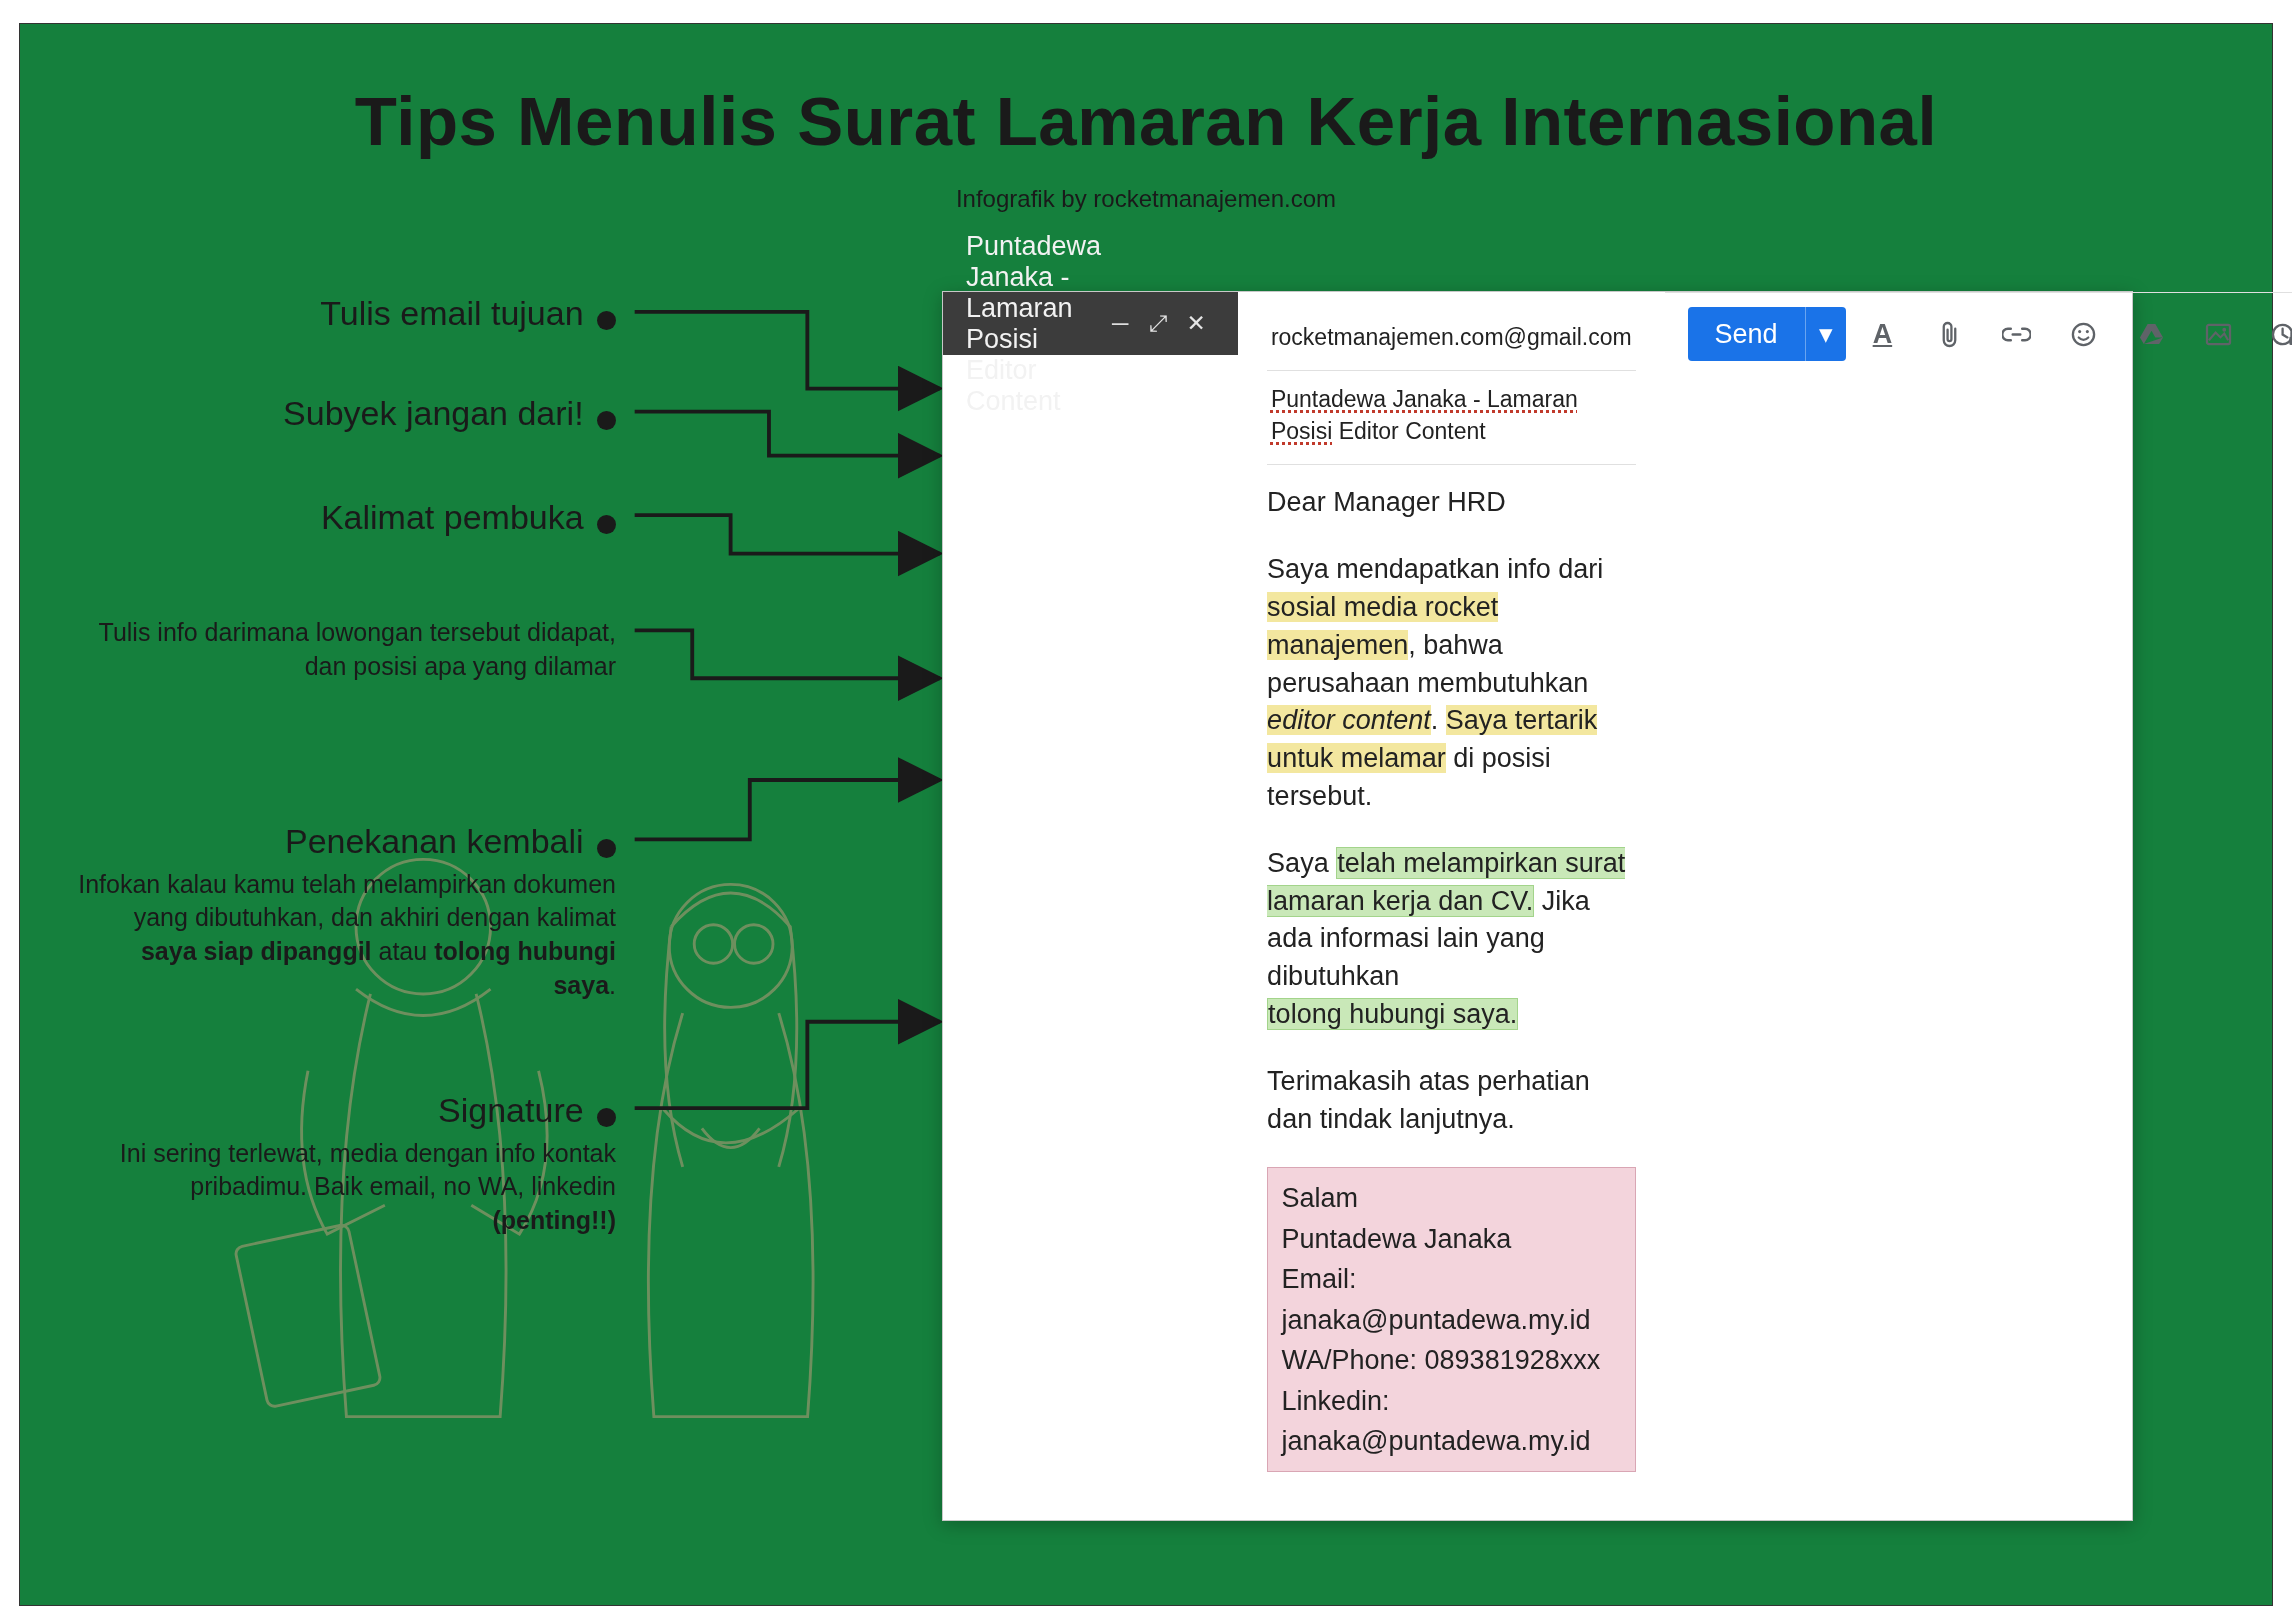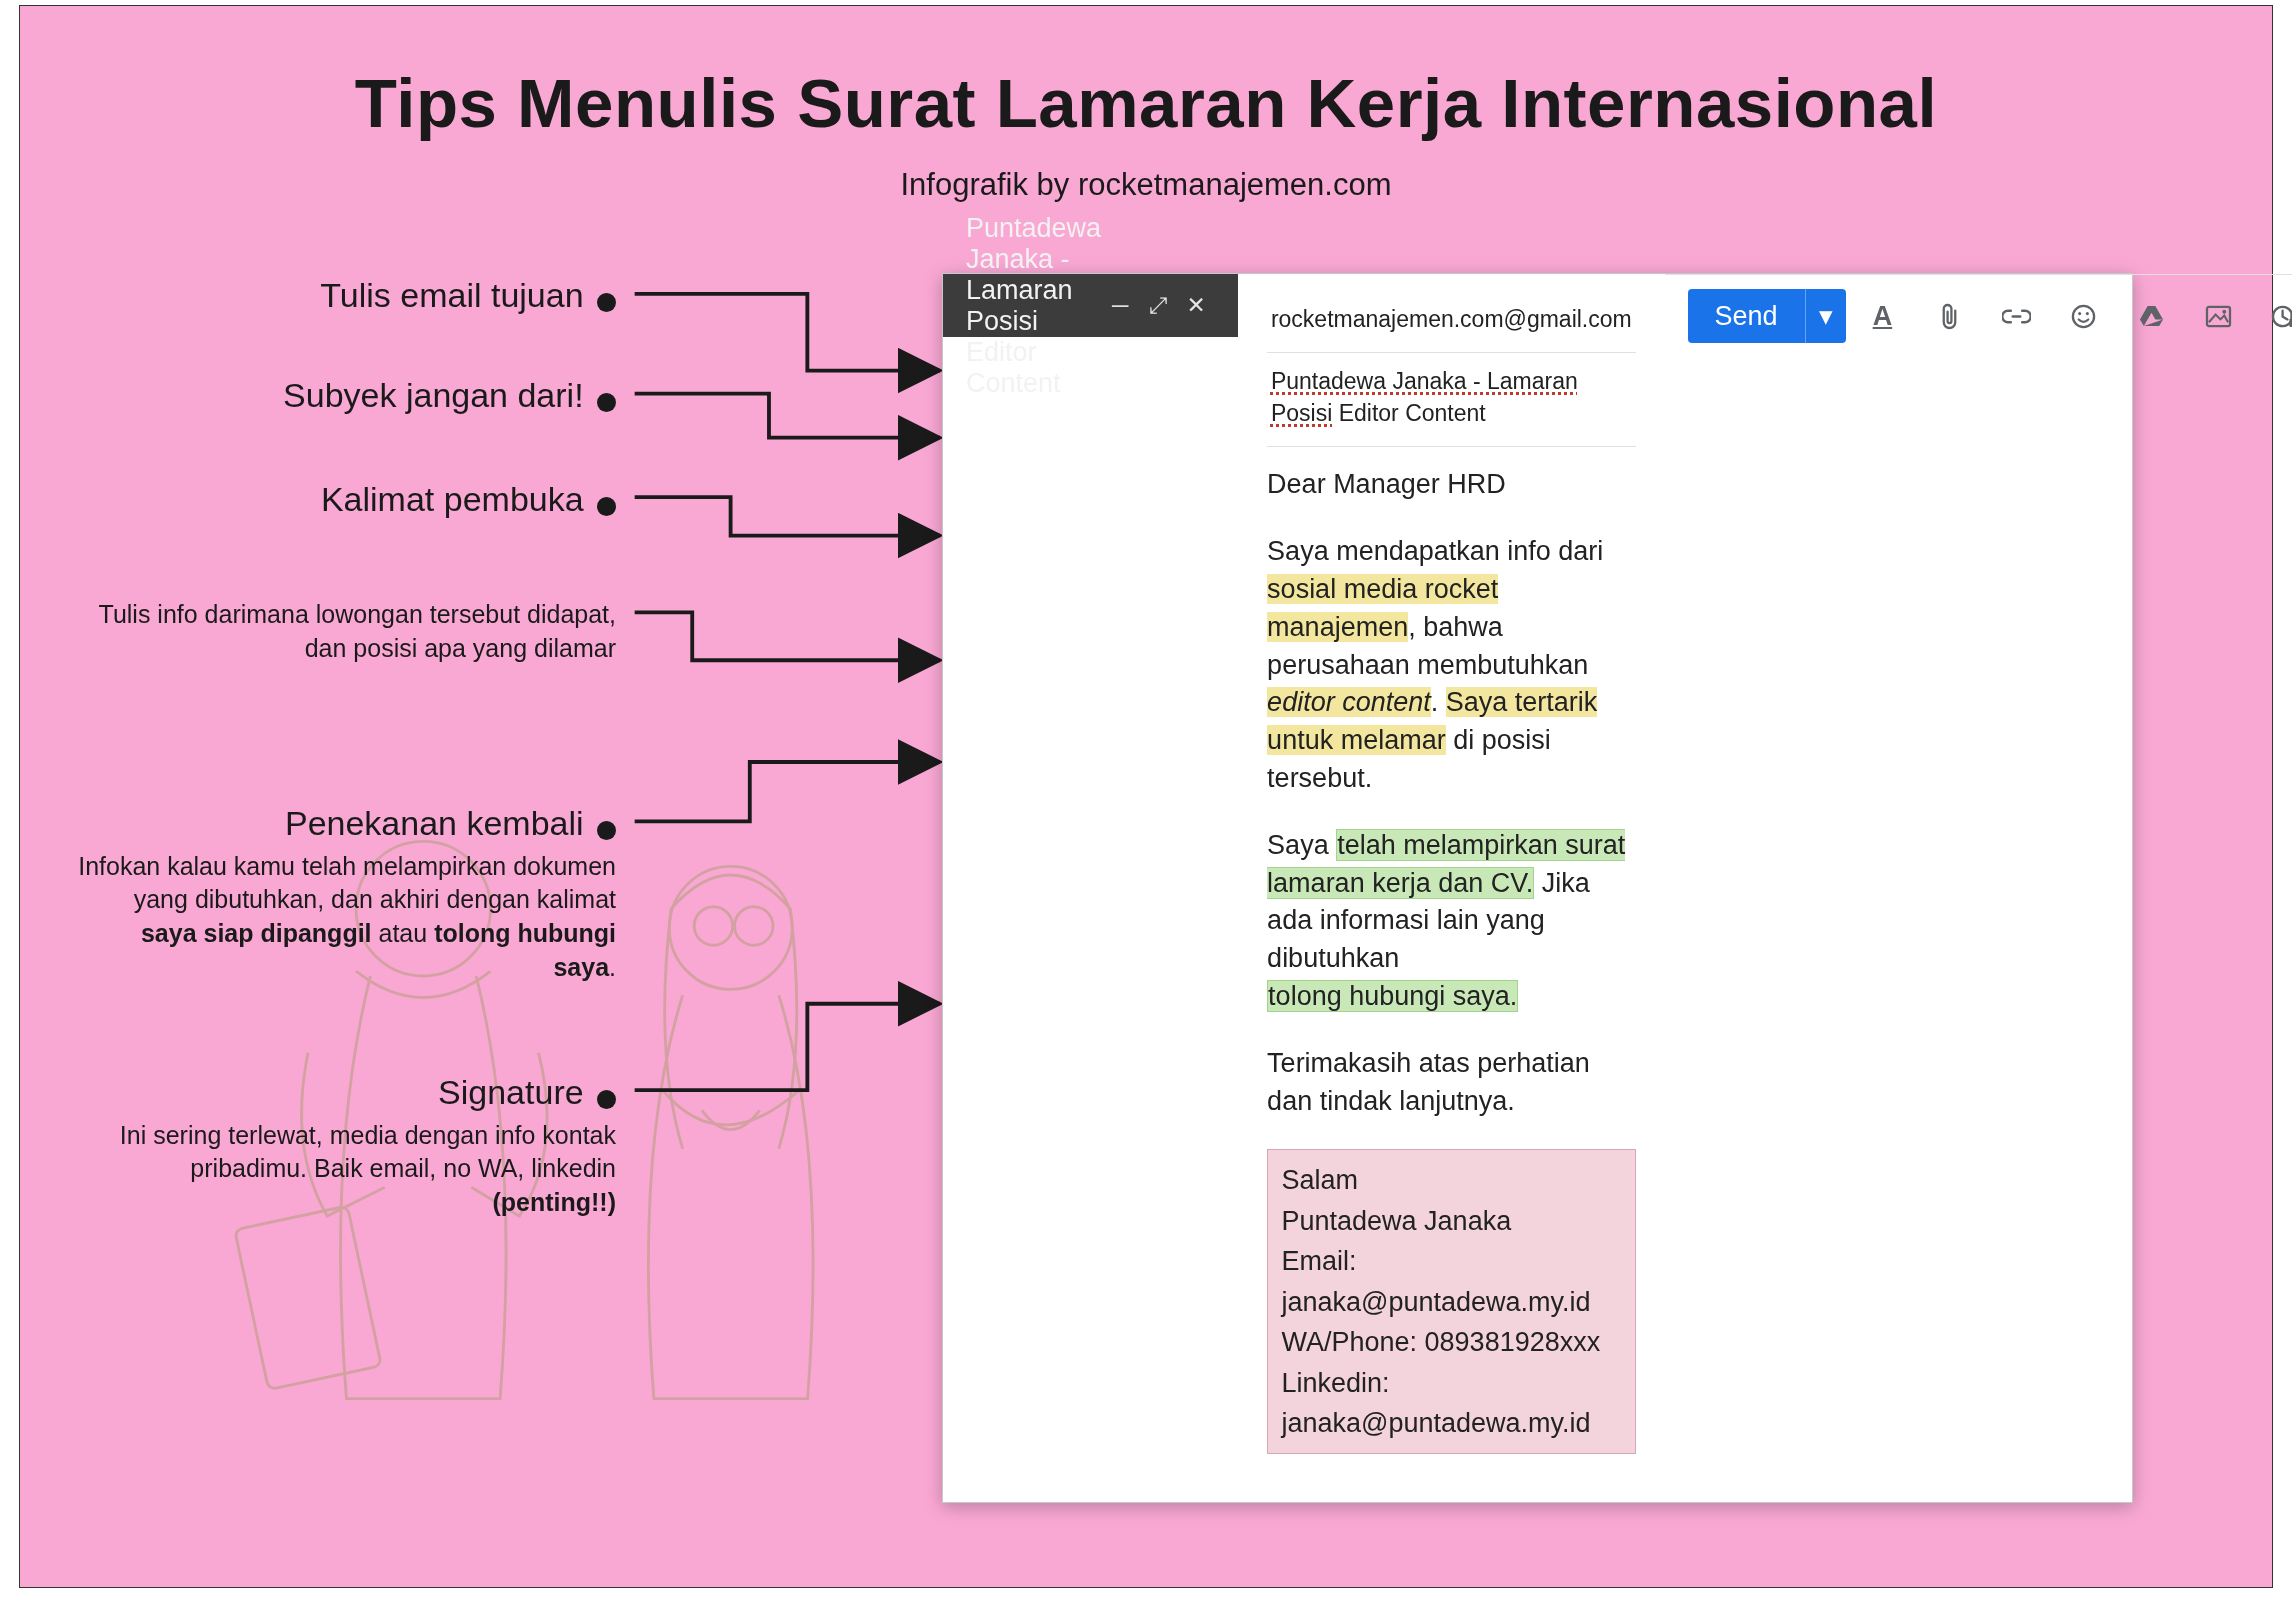--- a/index.html
+++ b/index.html
@@ -6,41 +6,41 @@
   body {
     font-family: Arial, Helvetica, sans-serif;
     background: #fff;
     width: 2292px;
     height: 1622px;
     position: relative;
     overflow: hidden;
   }
   .canvas {
     position: absolute;
-    top: 5px; left: 19px;
+    top: 23px; left: 19px;
     width: 2254px; height: 1583px;
-    background: #f9a8d4;
+    background: #15803d;
     border: 1.9px solid #333;
   }
   .title {
     position: absolute;
     top: 58px;
     left: 0; right: 0;
     text-align: center;
     font-size: 69px;
     font-weight: 900;
     color: #1a1a1a;
     letter-spacing: 0.5px;
   }
   .subtitle {
     position: absolute;
     top: 161px;
     left: 0; right: 0;
     text-align: center;
-    font-size: 31px;
+    font-size: 24px;
     color: #1a1a1a;
   }
   .labels {
     position: absolute;
     left: 58px;
     top: 269px;
     width: 576px;
   }
   .label-block {
     position: absolute;

